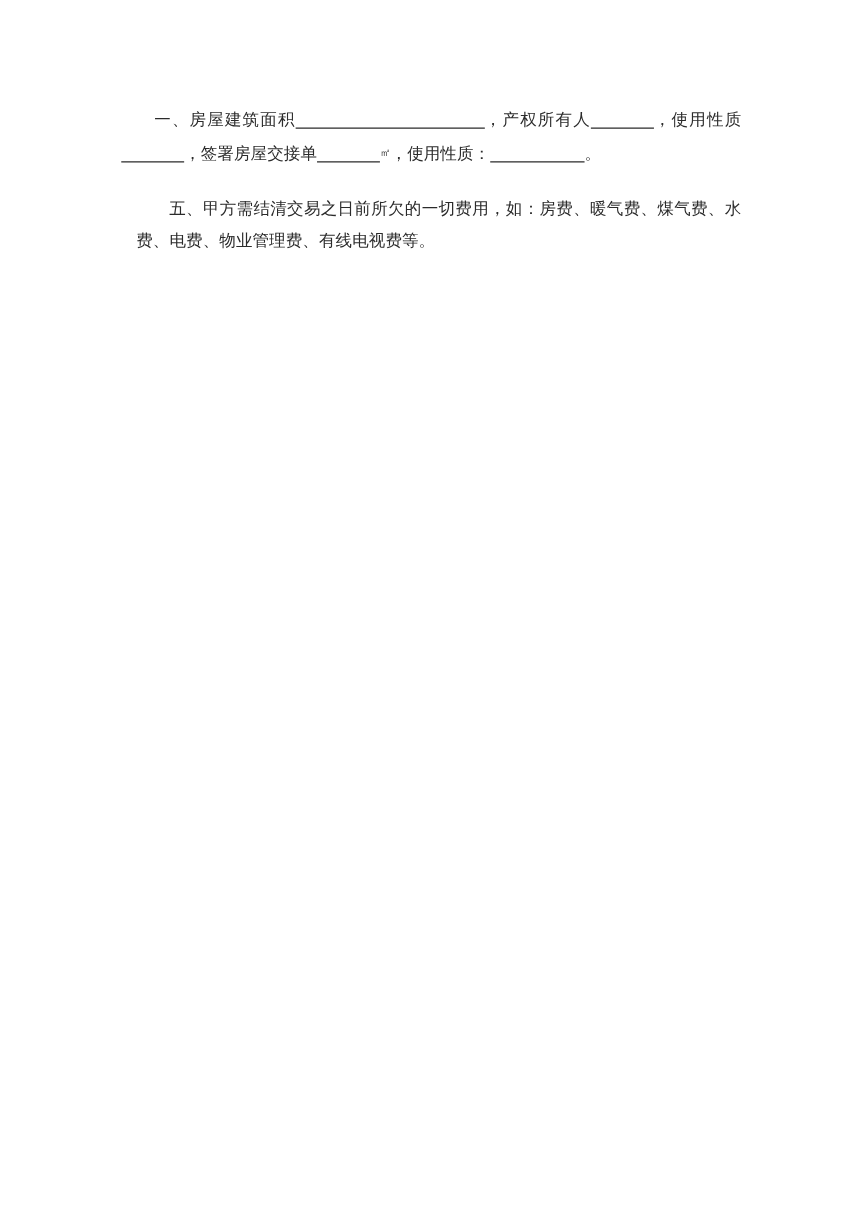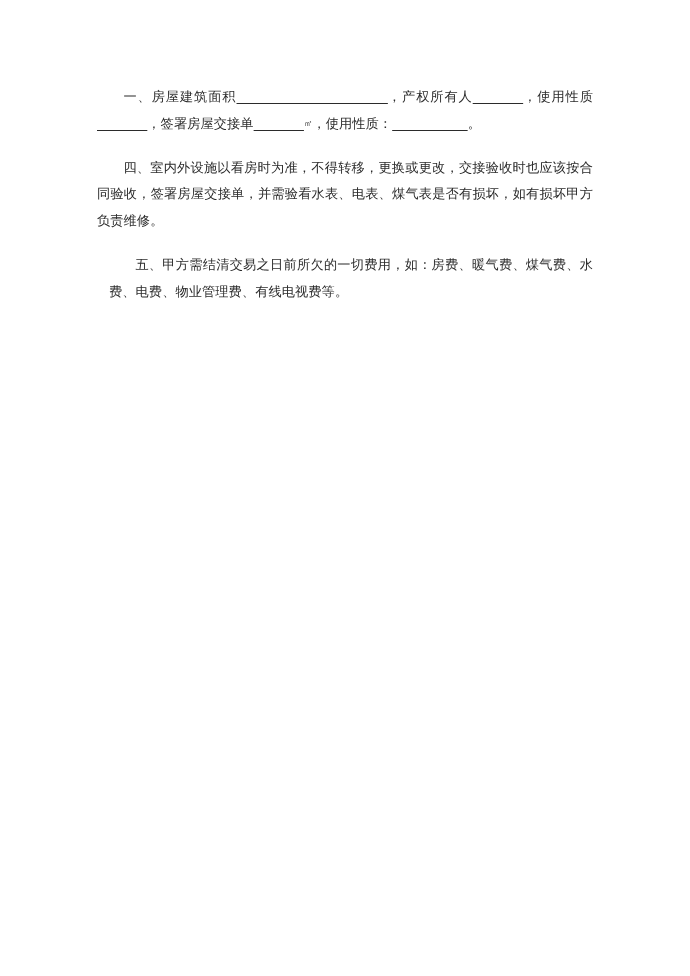--- a/index.html
+++ b/index.html
@@ -71,17 +71,16 @@
 </style>
 </head>
 <body>
 
 <div class="page">
   <div class="content">
 
 
 
     <p class="para"><span>一、房屋建筑面积</span><span class="blank">                              </span><span>，产权所有人</span><span class="blank">          </span><span>，使用性质</span><span class="blank">            </span><span>，签署房屋交接单</span><span class="blank">            </span><span class="sup-unit">㎡</span><span>，使用性质：</span><span class="blank">                  </span><span>。</span></p>
-    <p class="para"><span>四、室内外设施以看房时为准，不得转移，更换或更改，交接验收时也应该按合同验收，签署房屋交接单，并需验看水表、电表、煤气表是否有损坏，如有损坏甲方负责维修。</span></p>
     <p class="para"><span>五、甲方需结清交易之日前所欠的一切费用，如：房费、暖气费、煤气费、水费、电费、物业管理费、有线电视费等。</span></p>
 
   </div>
 </div>
 
 </body></html>

